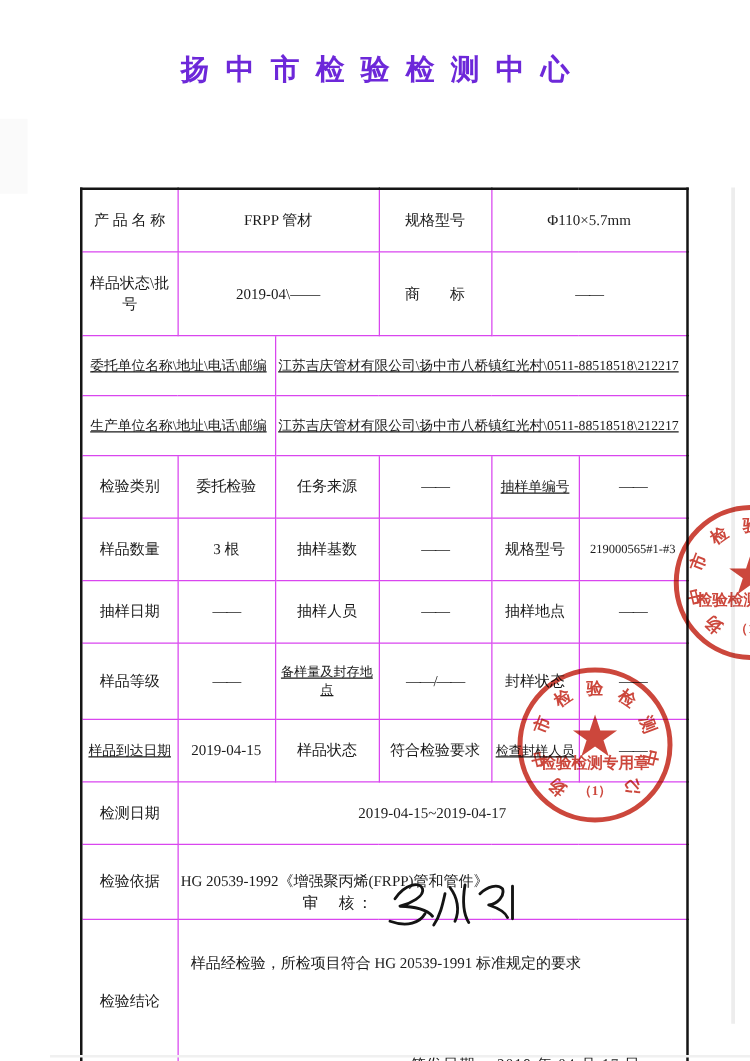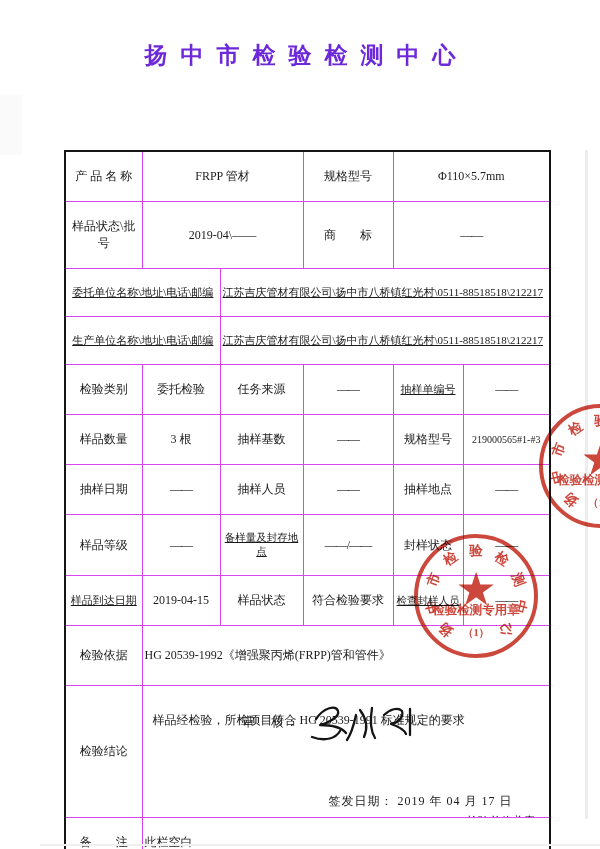--- a/index.html
+++ b/index.html
@@ -154,20 +154,24 @@
       <td class="lbl">封样状态</td>
       <td class="val dash">——</td>
     </tr>
     <tr style="height:30px">
       <td class="lbl small">样品到达日期</td>
       <td class="val">2019-04-15</td>
       <td class="lbl">样品状态</td>
       <td class="val">符合检验要求</td>
       <td class="lbl small" style="font-size:10.5px">检查封样人员</td>
       <td class="val dash">——</td>
+    </tr>
+    <tr style="height:25px">
+      <td class="lbl">检测日期</td>
+      <td class="val" colspan="5">2019-04-15~2019-04-17</td>
     </tr>
     <tr style="height:60px">
       <td class="lbl">检验依据</td>
       <td class="left" colspan="5">HG 20539-1992《增强聚丙烯(FRPP)管和管件》</td>
     </tr>
     <tr style="height:132px">
       <td class="lbl">检验结论</td>
       <td class="concl-cell" colspan="5">
         <div class="concl-text">样品经检验，所检项目符合 HG 20539-1991 标准规定的要求</div>
         <div class="seal-note">（检验单位盖章）</div>

